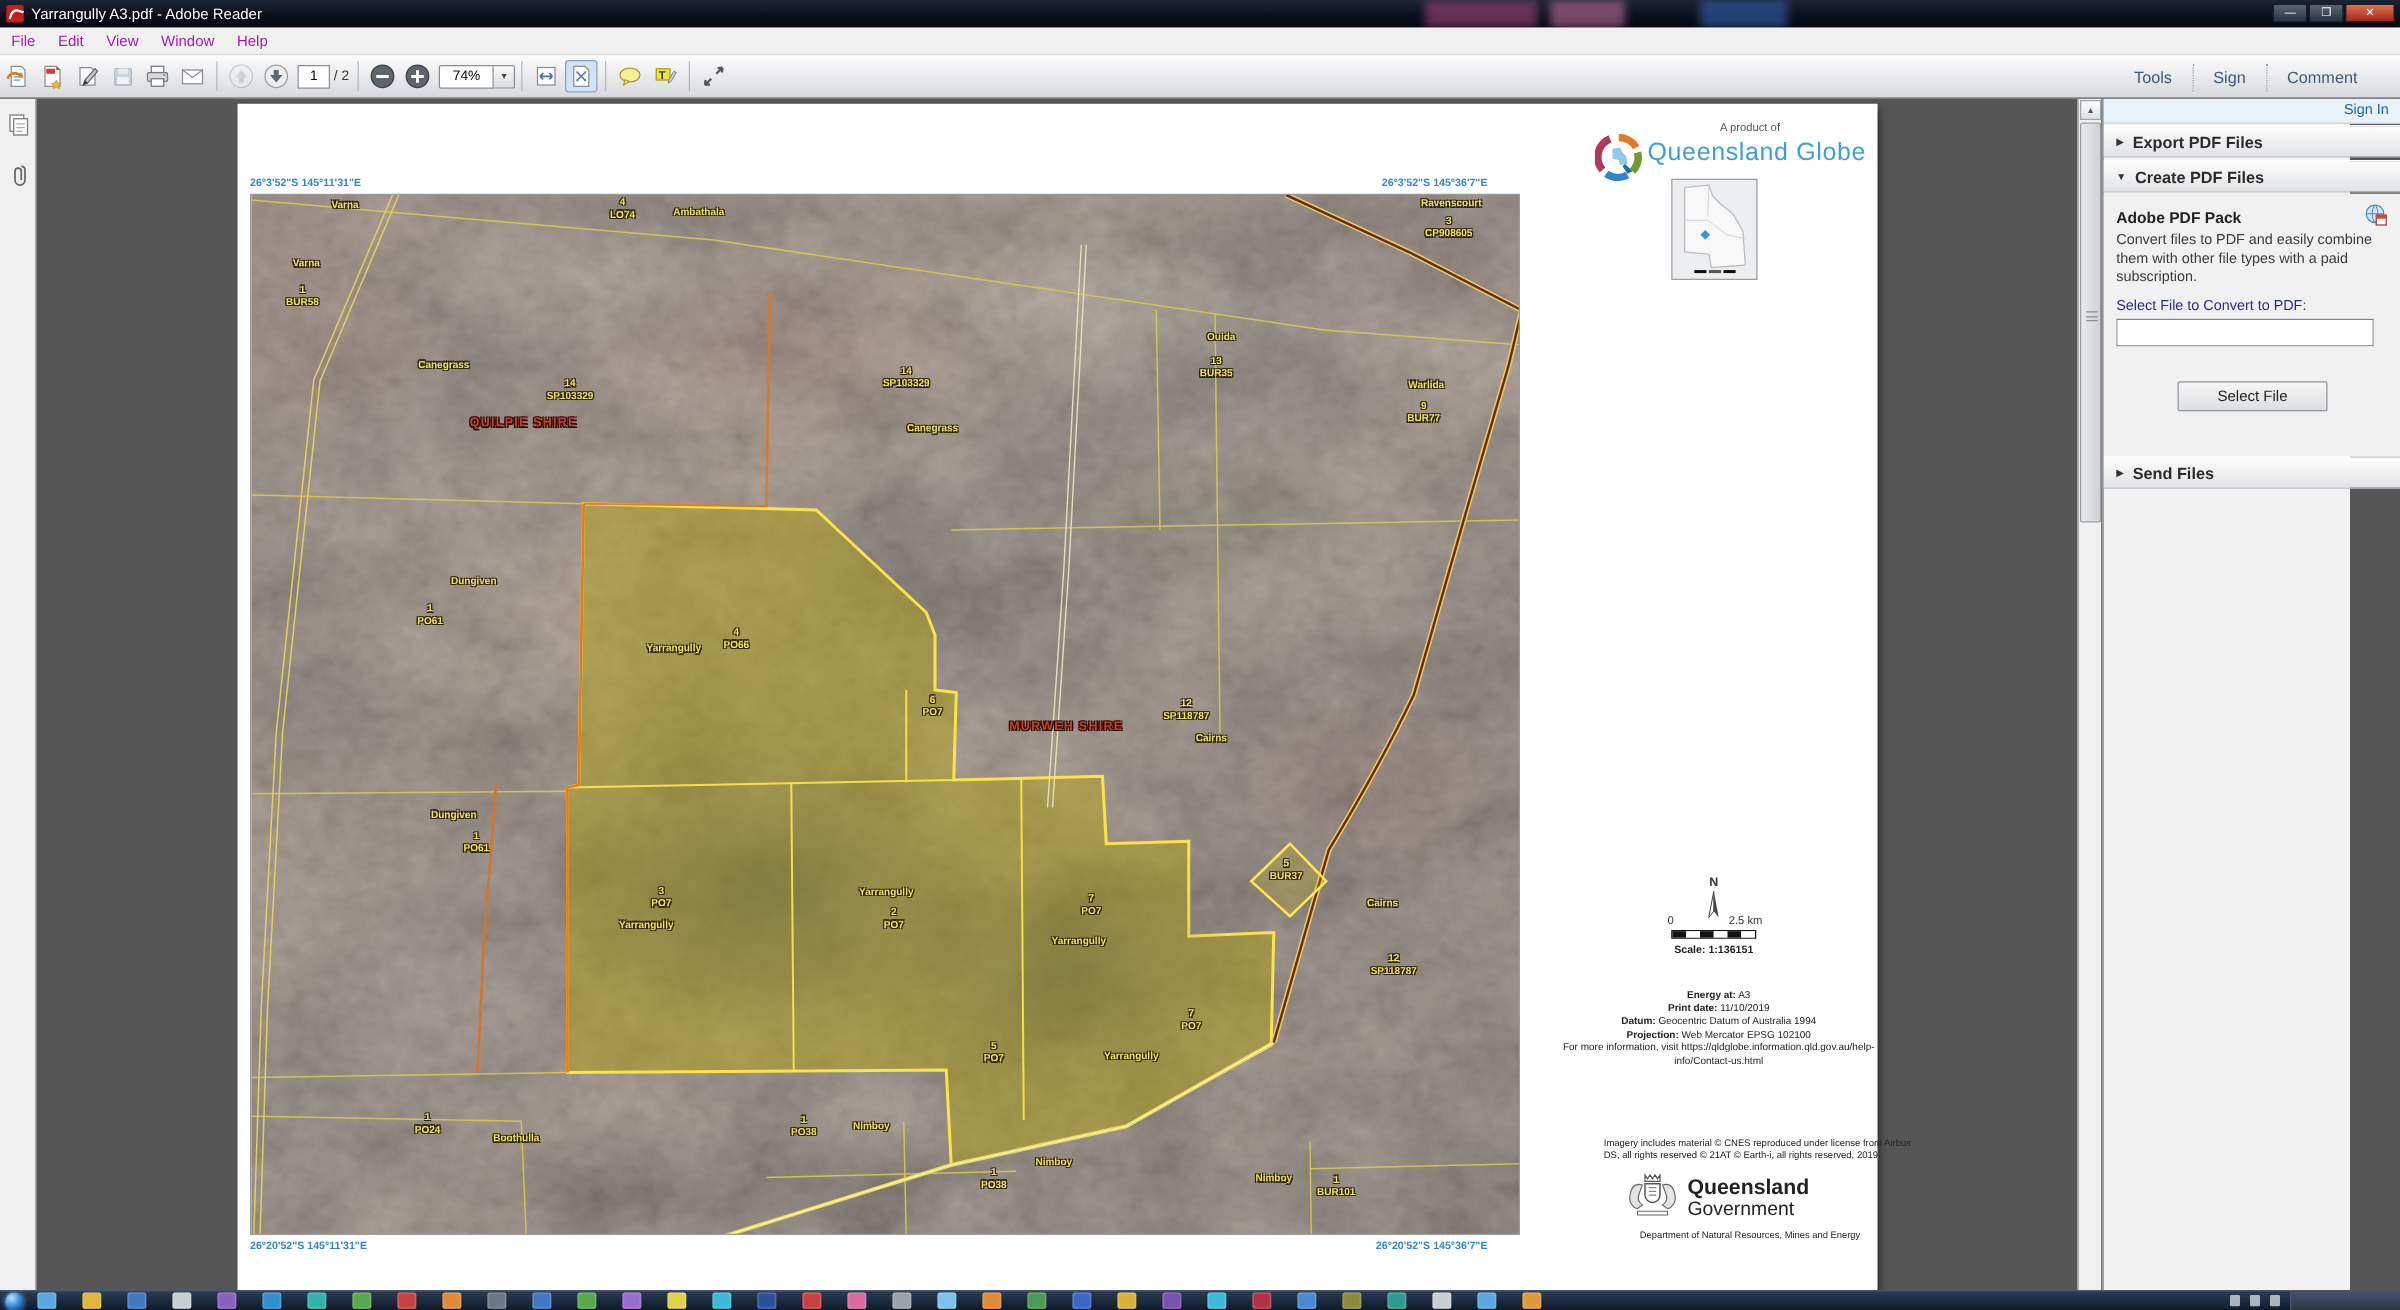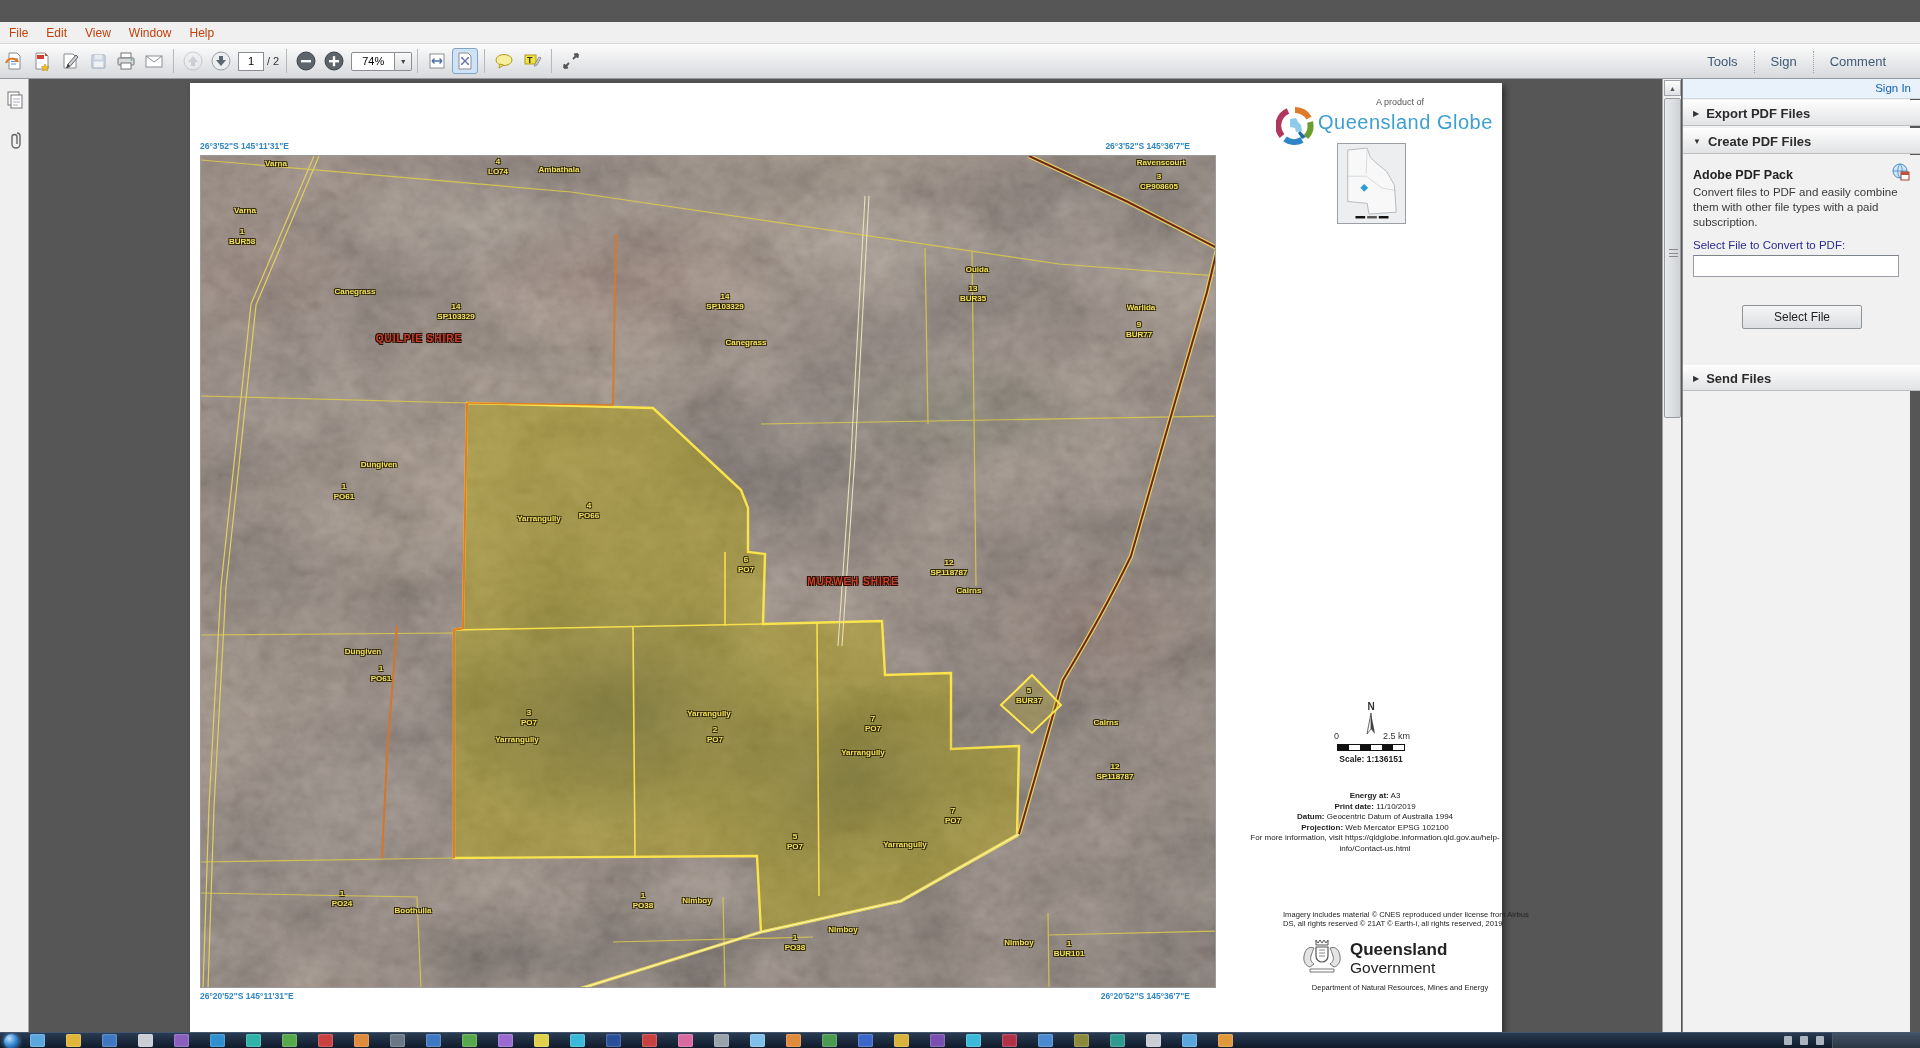--- a/index.html
+++ b/index.html
@@ -9,21 +9,21 @@
   .titlebar{position:absolute;left:0;top:0;width:1920px;height:22px;background:linear-gradient(#1b2434,#0a0f1c 60%,#05080f);color:#fff;display:flex;align-items:center;overflow:hidden;}
   .titlebar .smudge{position:absolute;top:0;height:22px;filter:blur(4px);opacity:.55;}
   .tb-appicon{width:14px;height:14px;margin:0 6px 0 5px;background:#c41d1a;border-radius:2px;position:relative;flex:0 0 auto;z-index:2;}
   .tb-appicon::after{content:"";position:absolute;left:3px;top:3px;width:8px;height:8px;border:2px solid #fff;border-bottom:none;border-right:none;border-radius:6px 0 0 0;transform:rotate(20deg);}
   .tb-title{font-size:12px;z-index:2;text-shadow:0 1px 2px #000;}
   .winbtns{position:absolute;right:4px;top:3px;display:flex;gap:1px;z-index:3;}
   .winbtn{width:28px;height:15px;border:1px solid #1a1f28;border-radius:2px;background:linear-gradient(#5a6472,#2b3340);color:#fff;font-size:9px;line-height:13px;text-align:center;}
   .winbtn.close{background:linear-gradient(#e0704f,#a02818);width:40px;}
   
   .menubar{position:absolute;left:0;top:22px;width:1920px;height:22px;background:#f0f0f0;border-bottom:1px solid #d5d5d5;display:flex;align-items:center;}
-  .menuitem{font-size:12px;color:#c2410c;padding:0 9px;height:22px;line-height:22px;}
+  .menuitem{font-size:12px;color:#a21caf;padding:0 9px;height:22px;line-height:22px;}
   
   .toolbar{position:absolute;left:0;top:44px;width:1920px;height:35px;background:linear-gradient(#fcfcfc,#e8e9eb 55%,#d7d9dc);border-bottom:1px solid #97999e;display:flex;align-items:center;}
   .tb{width:26px;height:26px;display:flex;align-items:center;justify-content:center;margin:0 1px;border-radius:3px;}
   .tb.pressed{background:#cfe2f6;border:1px solid #82a4c6;}
   .tb.disabled{opacity:.45;}
   .tsep{width:1px;height:24px;background:#b6b8bc;margin:0 5px;}
   .pagebox{width:26px;height:19px;border:1px solid #8a8d92;background:#fff;font-size:11px;text-align:center;line-height:17px;margin:0 3px;}
   .pagetotal{font-size:11px;color:#333;margin-right:2px;}
   .zoombox{width:44px;height:19px;border:1px solid #8a8d92;background:#fff;font-size:11px;text-align:center;line-height:17px;margin-left:3px;border-radius:2px 0 0 2px;}
   .zoomdrop{width:17px;height:19px;border:1px solid #8a8d92;border-left:none;background:linear-gradient(#fafafa,#dcdee0);font-size:7px;color:#444;text-align:center;line-height:18px;border-radius:0 2px 2px 0;}
@@ -60,21 +60,21 @@
   .govname .g1{font-size:17px;font-weight:bold;line-height:1.05;}
   .govname .g2{font-size:15.5px;line-height:1.1;}
   .deptline{position:absolute;left:1080px;top:900px;width:260px;text-align:center;font-size:7.5px;color:#222;}
   
   .vscroll{position:absolute;left:1662px;top:0;width:19px;height:953px;background:#f0f0f0;border-left:1px solid #a0a0a0;}
   .vs-up{position:absolute;left:1px;top:1px;width:17px;height:16px;background:linear-gradient(#fdfdfd,#dfe1e4);border:1px solid #9fa3a8;font-size:7px;color:#555;text-align:center;line-height:15px;}
   .vs-thumb{position:absolute;left:1px;top:19px;width:17px;height:320px;background:linear-gradient(90deg,#e9eaec,#cfd2d6);border:1px solid #989ca1;border-radius:2px;}
   .vs-grip{position:absolute;left:4px;top:150px;width:9px;height:8px;border-top:1px solid #888;border-bottom:1px solid #888;}
   .vs-grip::after{content:"";display:block;margin-top:3px;border-top:1px solid #888;}
   
-  .rightpanel{position:absolute;left:1682px;top:0;width:228px;height:953px;background:#f2f2f2;border-left:1px solid #888;}
+  .rightpanel{position:absolute;left:1682px;top:0;width:198px;height:953px;background:#f2f2f2;border-left:1px solid #888;}
   .signinrow{position:absolute;left:0;top:0;width:238px;height:20px;background:#e9f1fa;border-bottom:1px solid #d0d6dc;}
   .signin{position:absolute;right:10px;top:3px;font-size:11.5px;color:#1563ae;}
   .phead{position:absolute;left:0;width:238px;height:26px;background:linear-gradient(#fdfdfd,#e2e3e5);border-top:1px solid #fff;border-bottom:1px solid #bcbec2;display:flex;align-items:center;}
   .phead .arr{font-size:8px;color:#333;margin:0 7px 0 10px;}
   .phead .ptitle{font-size:13px;font-weight:bold;color:#2b2b2b;}
   .pcontent{position:absolute;left:0;top:156px;width:238px;height:200px;background:#f1f1f1;}
   .packrow{position:absolute;left:10px;top:10px;width:218px;}
   .packtitle{font-size:12.5px;font-weight:bold;color:#222;}
   .packicon{position:absolute;right:0;top:-2px;}
   .packdesc{position:absolute;left:10px;top:30px;width:210px;font-size:11.5px;color:#3a3a3a;line-height:1.3;}
@@ -88,20 +88,32 @@
   .tkicons span{width:15px;height:13px;border-radius:2px;display:block;box-shadow:inset 0 0 2px rgba(255,255,255,.6);}
   .tray{position:absolute;right:96px;top:3px;display:flex;gap:8px;}
   .tray i{width:8px;height:9px;background:#cfd8e2;opacity:.8;border-radius:1px;}
   .clockarea{position:absolute;right:0;top:0;width:88px;height:16px;background:rgba(255,255,255,.12);border-left:1px solid #46586f;}
 </style>
 </head>
 <body>
 
 <div class="screen">
 
+  <div class="titlebar">
+    <div class="smudge" style="left:1140px;width:90px;background:#b0488a;"></div>
+    <div class="smudge" style="left:1240px;width:60px;background:#d07aa8;"></div>
+    <div class="smudge" style="left:1360px;width:70px;background:#3a6ac0;"></div>
+    <div class="tb-appicon"></div>
+    <div class="tb-title">Yarrangully A3.pdf - Adobe Reader</div>
+    <div class="winbtns">
+      <div class="winbtn">—</div>
+      <div class="winbtn">❐</div>
+      <div class="winbtn close">✕</div>
+    </div>
+  </div>
 
   <div class="menubar">
     <span class="menuitem">File</span>
     <span class="menuitem">Edit</span>
     <span class="menuitem">View</span>
     <span class="menuitem">Window</span>
     <span class="menuitem">Help</span>
   </div>
 
   <div class="toolbar">

